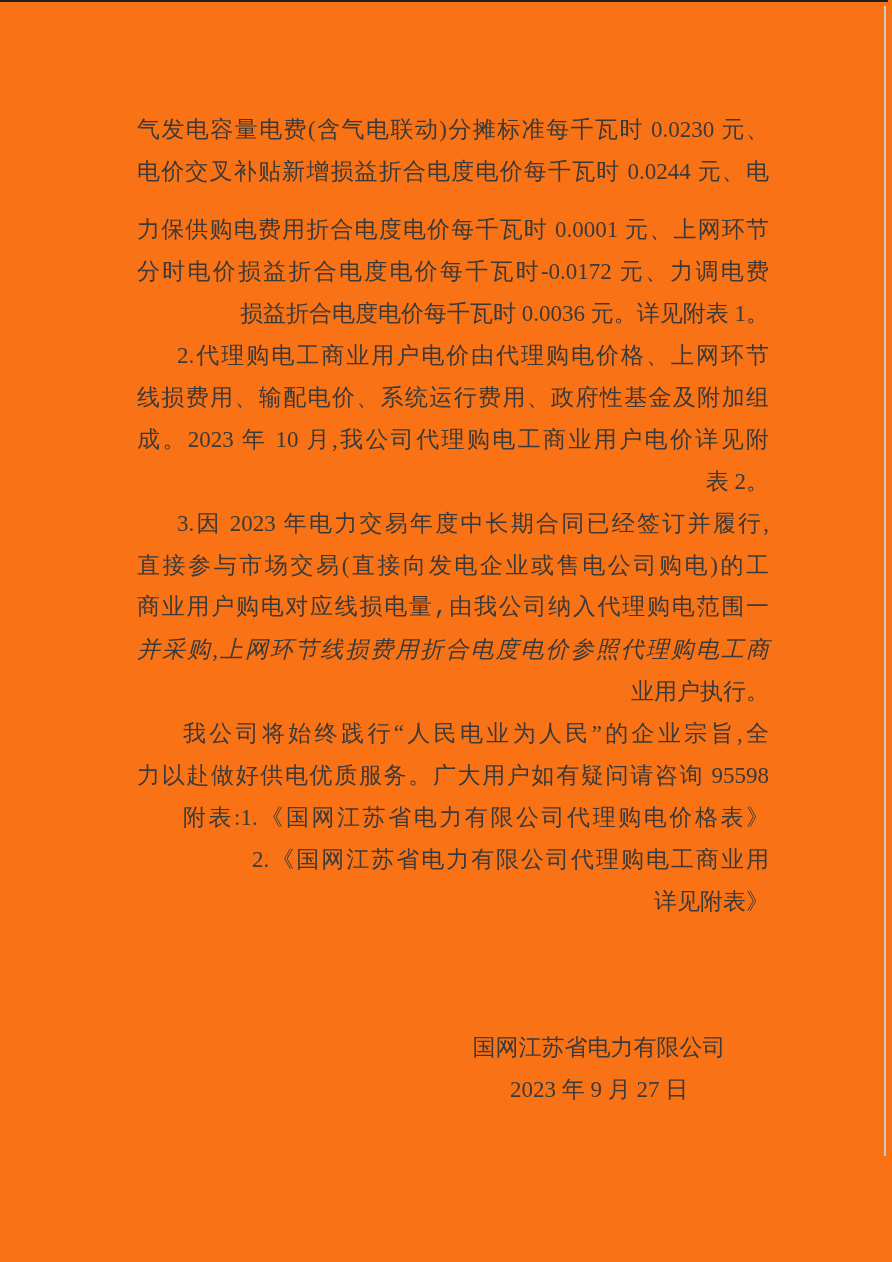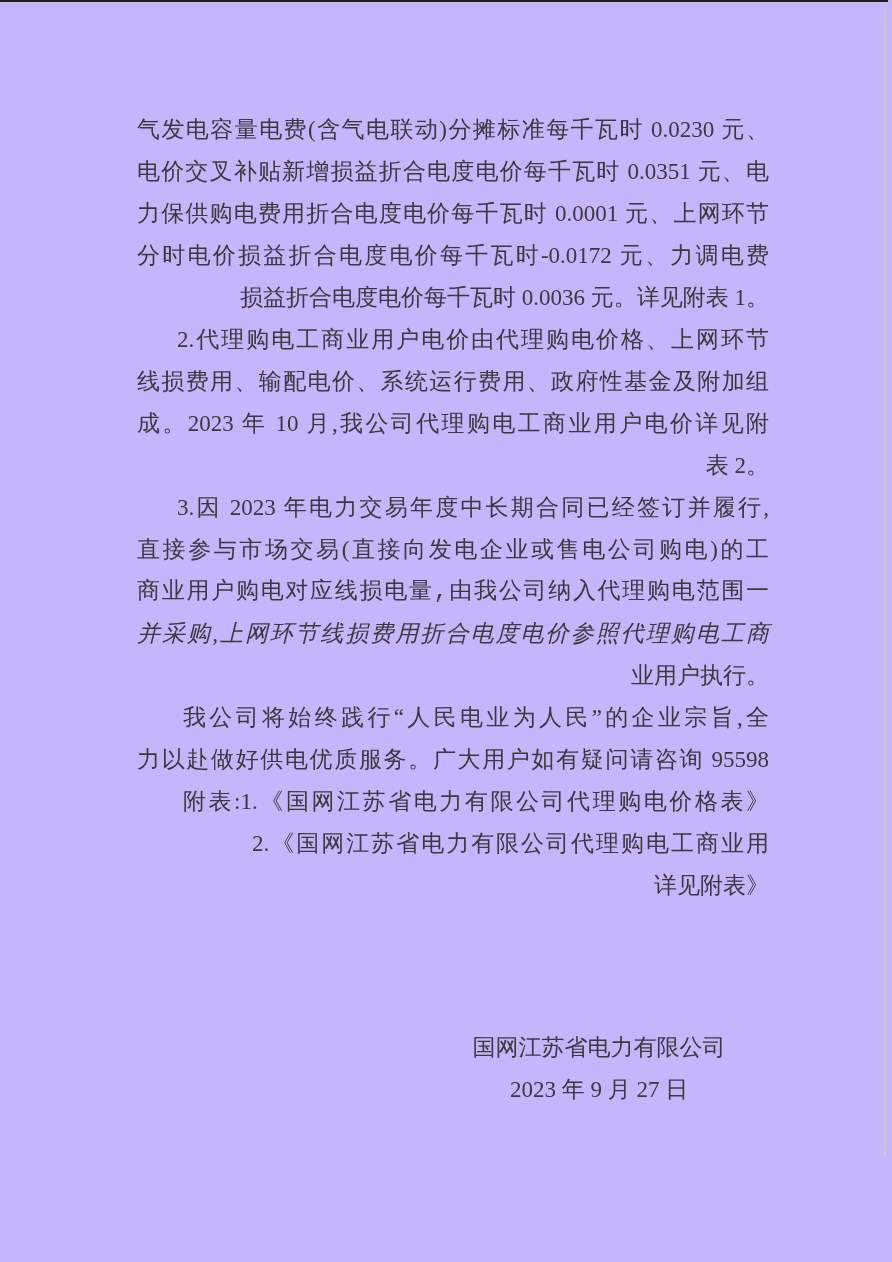--- a/index.html
+++ b/index.html
@@ -63,28 +63,28 @@
     width: 600px;
     text-align: center;
     font-size: 23px;
     line-height: 42px;
     color: #3a3a3a;
   }
 </style>
 </head>
 <body>
 
-<div class="page" style="background: #c4b5fd;">
+<div class="page" style="background: #f97316;">
   <div class="artifact-top" style="background: rgb(31, 31, 31);"></div>
   <div class="artifact-right" style="background: rgb(201, 201, 201);"></div>
 
   <div class="body-text" id="body-lines" style="color: rgb(58, 58, 58);">
       <div class="line just" style="padding-left: 0px;">气发电容量电费(含气电联动)分摊标准每千瓦时 0.0230 元、</div>
-      <div class="line just" style="padding-left: 0px;">电价交叉补贴新增损益折合电度电价每千瓦时 0.0351 元、电</div>
-      <div class="line just" style="padding-left: 0px;">力保供购电费用折合电度电价每千瓦时 0.0001 元、上网环节</div>
+      <div class="line just" style="padding-left: 0px;">电价交叉补贴新增损益折合电度电价每千瓦时 0.0244 元、电</div>
+      <div class="line just" style="padding-left: 0px; margin-top: 16px;">力保供购电费用折合电度电价每千瓦时 0.0001 元、上网环节</div>
       <div class="line just" style="padding-left: 0px;">分时电价损益折合电度电价每千瓦时-0.0172 元、力调电费</div>
       <div class="line" style="padding-left: 0px;">损益折合电度电价每千瓦时 0.0036 元。详见附表 1。</div>
       <div class="line just" style="padding-left: 40px;">2.代理购电工商业用户电价由代理购电价格、上网环节</div>
       <div class="line just" style="padding-left: 0px;">线损费用、输配电价、系统运行费用、政府性基金及附加组</div>
       <div class="line just" style="padding-left: 0px;">成。2023 年 10 月,我公司代理购电工商业用户电价详见附</div>
       <div class="line" style="padding-left: 0px;">表 2。</div>
       <div class="line just" style="padding-left: 40px;">3.因 2023 年电力交易年度中长期合同已经签订并履行,</div>
       <div class="line just" style="padding-left: 0px;">直接参与市场交易(直接向发电企业或售电公司购电)的工</div>
       <div class="line just" style="padding-left: 0px; font-family: Liberation Mono, monospace;">商业用户购电对应线损电量,由我公司纳入代理购电范围一</div>
       <div class="line just" style="padding-left: 0px; font-style: italic;">并采购,上网环节线损费用折合电度电价参照代理购电工商</div>

